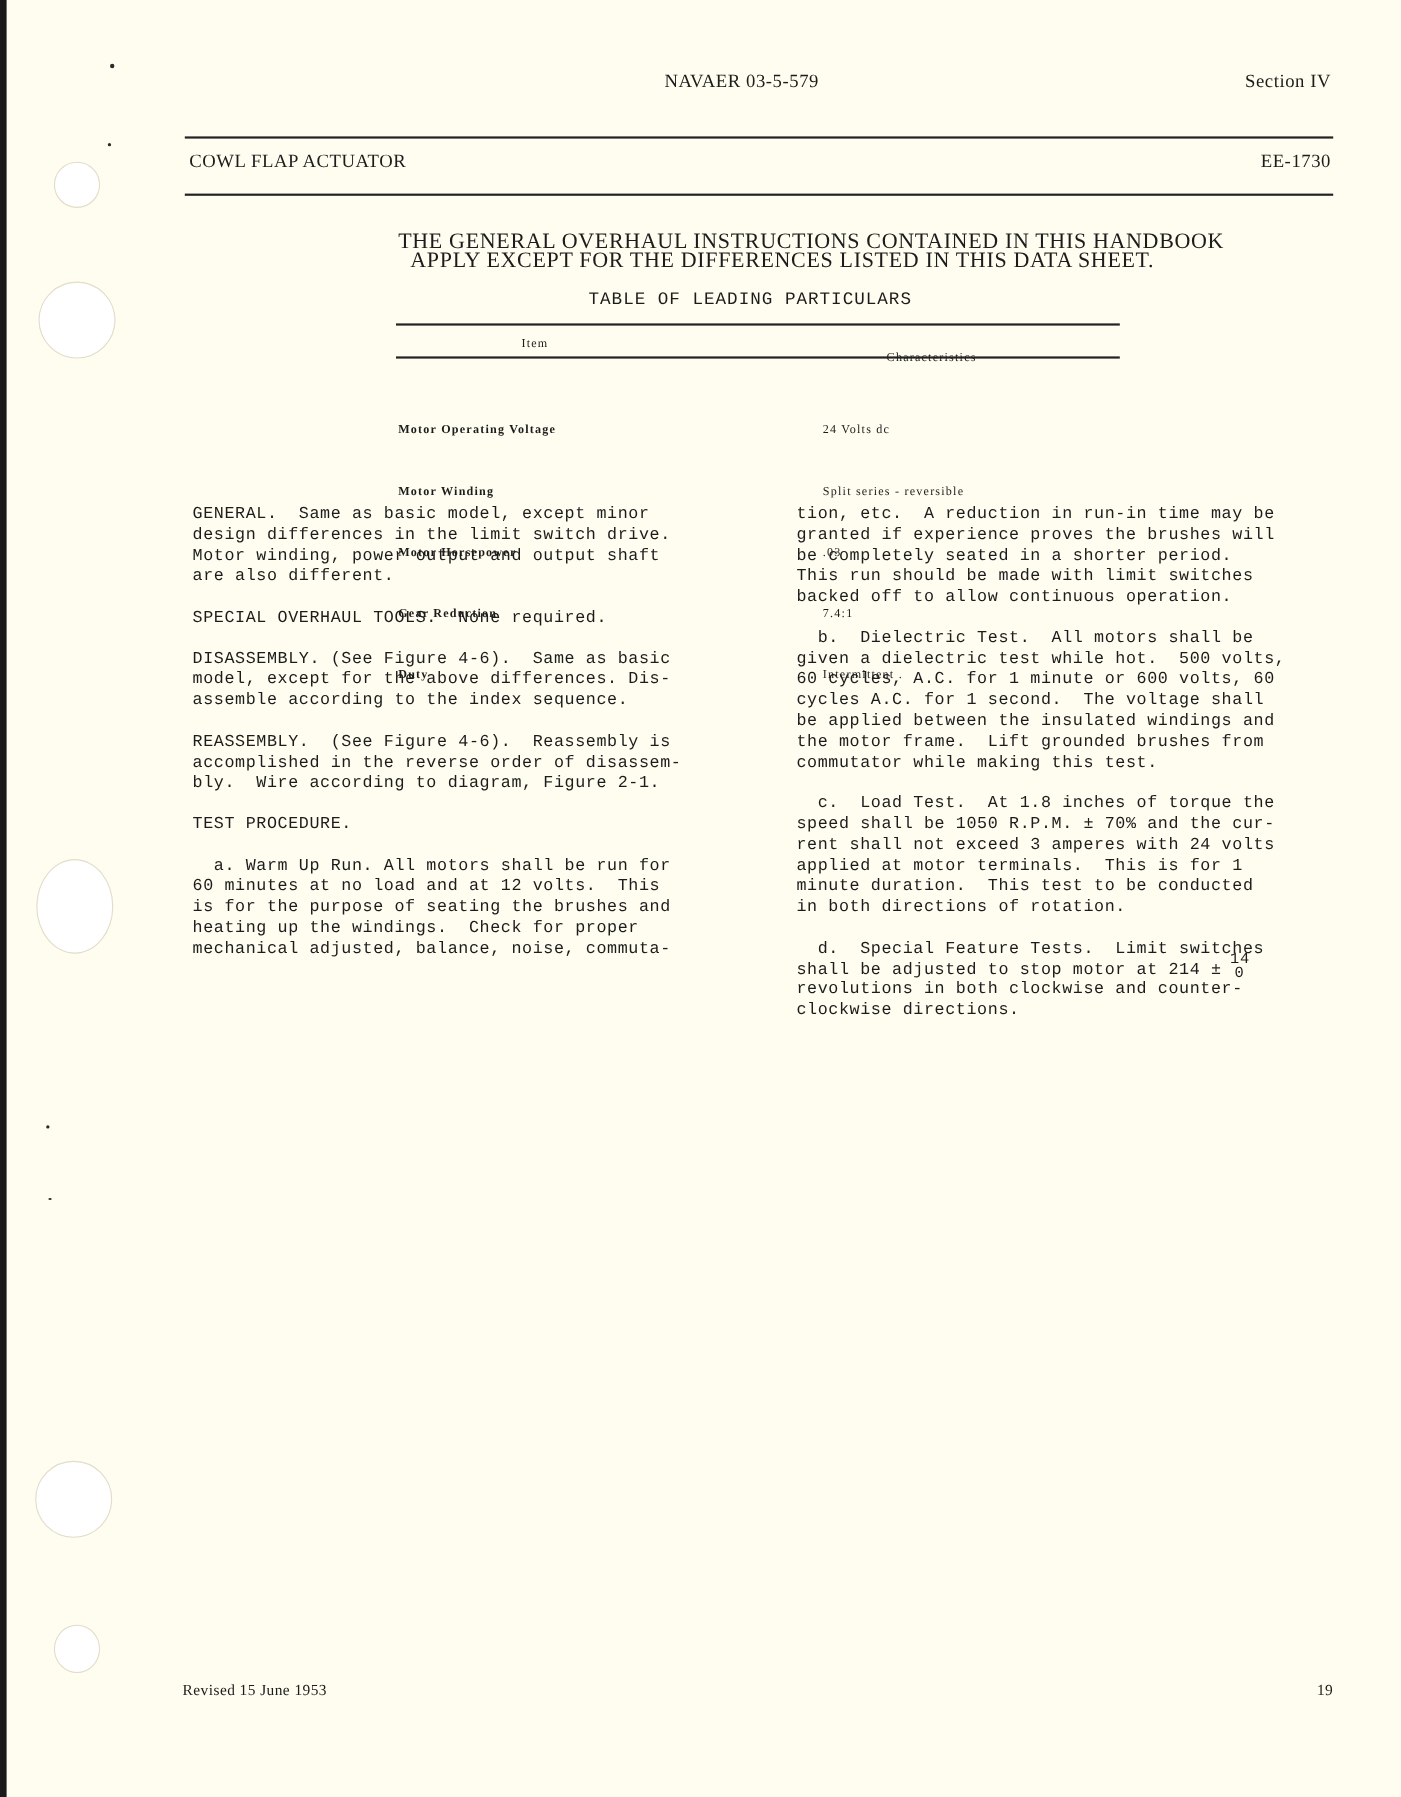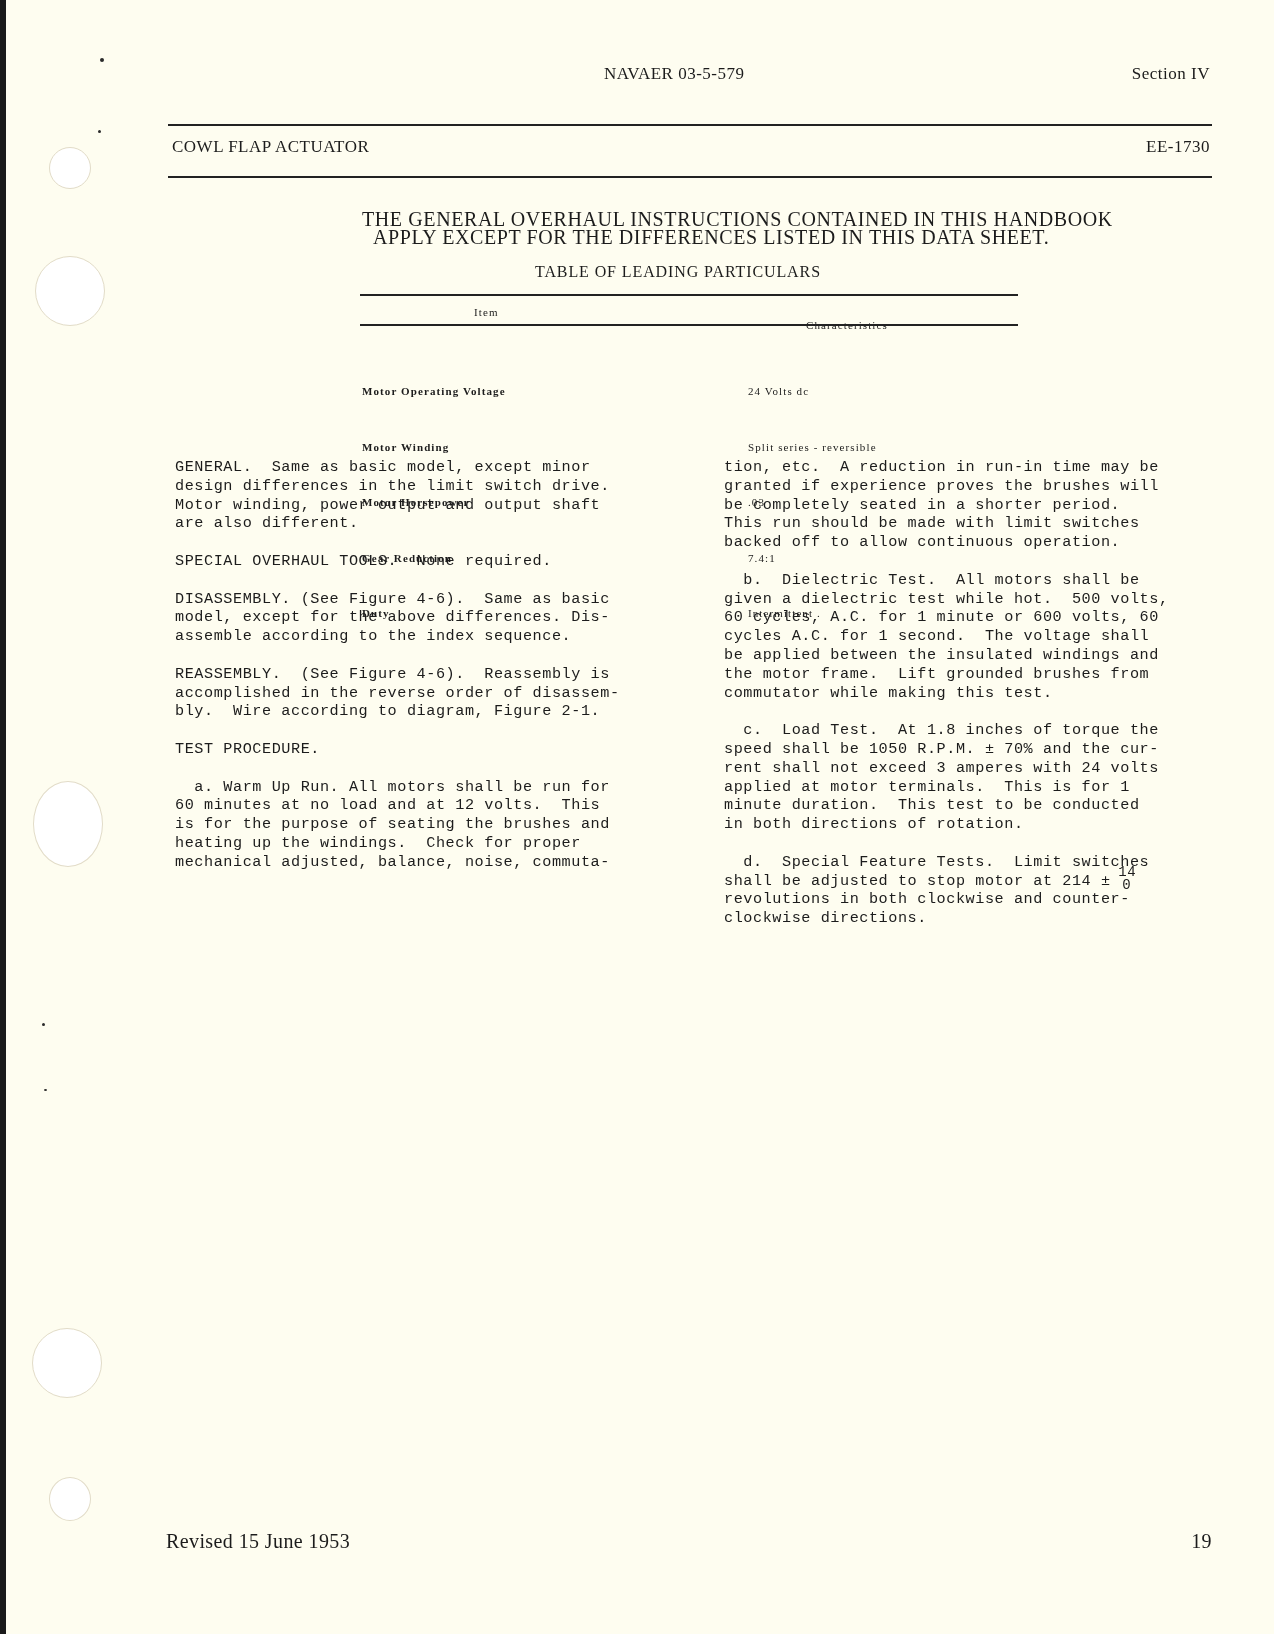--- a/index.html
+++ b/index.html
@@ -9,25 +9,25 @@
     font-family:"Liberation Mono","DejaVu Sans Mono",monospace;
     color:#1c1c1c;
   }
   .edge { position:absolute; left:0; top:0; width:6px; height:1634px; background:#1a1a1a; }
   .hole { position:absolute; border-radius:50%; background:#ffffff; border:1px solid #e2dcc8; }
   .speck { position:absolute; background:#2a2a2a; border-radius:50%; }
   .abs { position:absolute; white-space:pre; }
   .hdr { font-family:"Liberation Serif","DejaVu Serif",serif; font-size:17px; letter-spacing:0.5px; }
   .rule { position:absolute; background:#222; }
   .intro { font-family:"Liberation Serif","DejaVu Serif",serif; font-size:20px; letter-spacing:0.6px; text-align:center; }
-  .tbl-title { font-family:Liberation Serif, serif; font-size:16px; letter-spacing:0.9px; }
+  .tbl-title { font-family:Liberation Mono, monospace; font-size:16px; letter-spacing:0.9px; }
   .tbl { font-family:"Liberation Serif","DejaVu Serif",serif; font-size:11px; letter-spacing:1.1px; line-height:18.5px; }
   .col { position:absolute; width:520px; font-family:"Liberation Mono","DejaVu Sans Mono",monospace; font-size:15.2px; line-height:18.8px; letter-spacing:0.55px; }
   .col p { margin:0 0 18.8px 0; white-space:pre; }
-  .footer { font-family:"Liberation Serif","DejaVu Serif",serif; font-size:20px; letter-spacing:0.4px; }
+  .footer { font-family:"Liberation Serif","DejaVu Serif",serif; font-size:14px; letter-spacing:0.4px; }
 </style>
 </head>
 <body>
 
 <div class="edge"></div>
 <div class="hole" style="left:49px;top:147px;width:40px;height:40px;"></div>
 <div class="hole" style="left:35px;top:256px;width:68px;height:68px;"></div>
 <div class="hole" style="left:33px;top:781px;width:68px;height:84px;"></div>
 <div class="hole" style="left:32px;top:1328px;width:68px;height:68px;"></div>
 <div class="hole" style="left:49px;top:1477px;width:40px;height:42px;"></div>

